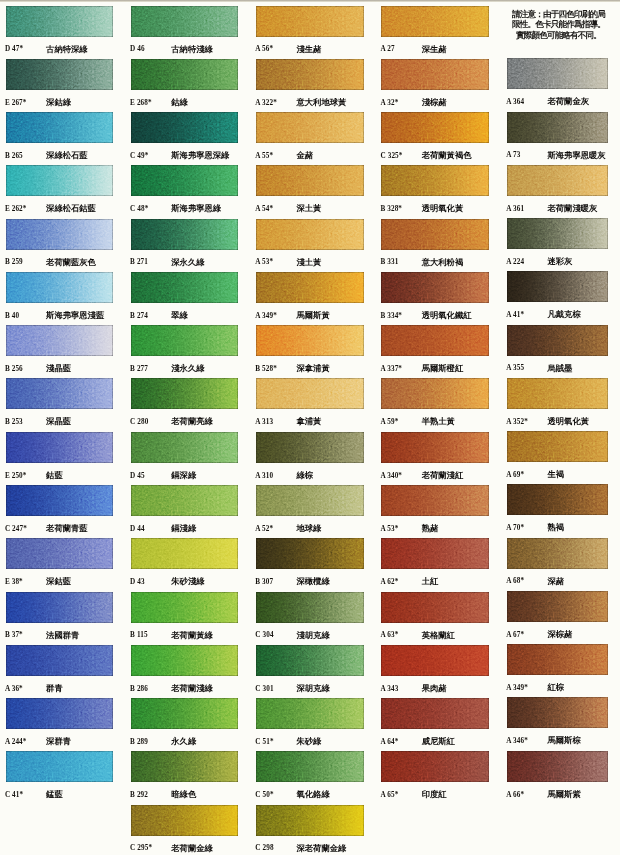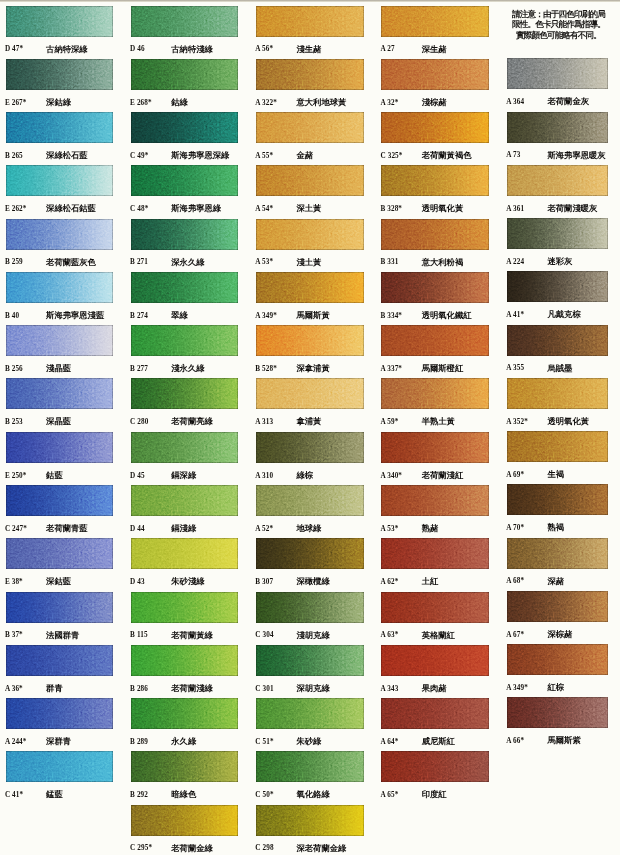--- a/index.html
+++ b/index.html
@@ -869,20 +869,31 @@
           <svg class="grainlayer" width="101" height="31" style="width: 101px;">
             <rect width="101" height="31" filter="url(#paperGrain)"></rect>
           </svg>
         </div>
         <div class="lbl">
           <span class="code">A 349*</span>
           <span class="nm">紅棕</span>
         </div>
       </div>
       <div class="cell">
+        <div class="sw" style="width: 101px; background: linear-gradient(90deg, rgb(84, 48, 32) 0%, rgb(87, 51, 34) 10%, rgb(95, 56, 37) 22%, rgb(108, 66, 43) 35%, rgb(127, 80, 51) 50%, rgb(150, 97, 61) 65%, rgb(174, 114, 72) 80%, rgb(191, 127, 79) 92%, rgb(200, 134, 83) 100%);">
+          <svg class="grainlayer" width="101" height="31" style="width: 101px;">
+            <rect width="101" height="31" filter="url(#paperGrain)"></rect>
+          </svg>
+        </div>
+        <div class="lbl">
+          <span class="code">A 346*</span>
+          <span class="nm">馬爾斯棕</span>
+        </div>
+      </div>
+      <div class="cell">
         <div class="sw" style="width: 101px; background: linear-gradient(90deg, rgb(104, 44, 36) 0%, rgb(106, 46, 38) 10%, rgb(110, 51, 43) 22%, rgb(116, 59, 51) 35%, rgb(126, 71, 63) 50%, rgb(138, 85, 77) 65%, rgb(150, 100, 92) 80%, rgb(159, 111, 103) 92%, rgb(164, 117, 109) 100%);">
           <svg class="grainlayer" width="101" height="31" style="width: 101px;">
             <rect width="101" height="31" filter="url(#paperGrain)"></rect>
           </svg>
         </div>
         <div class="lbl">
           <span class="code">A 66*</span>
           <span class="nm">馬爾斯紫</span>
         </div>
       </div>

